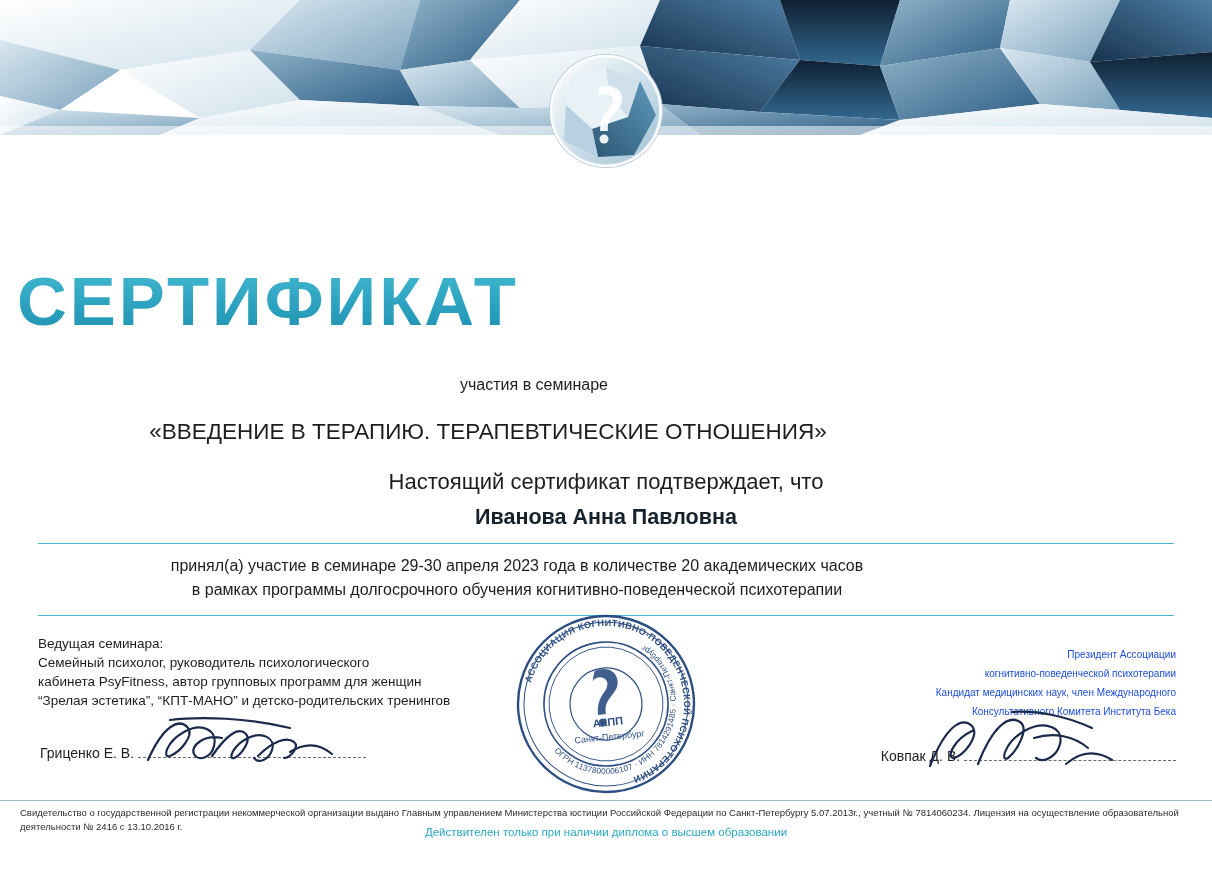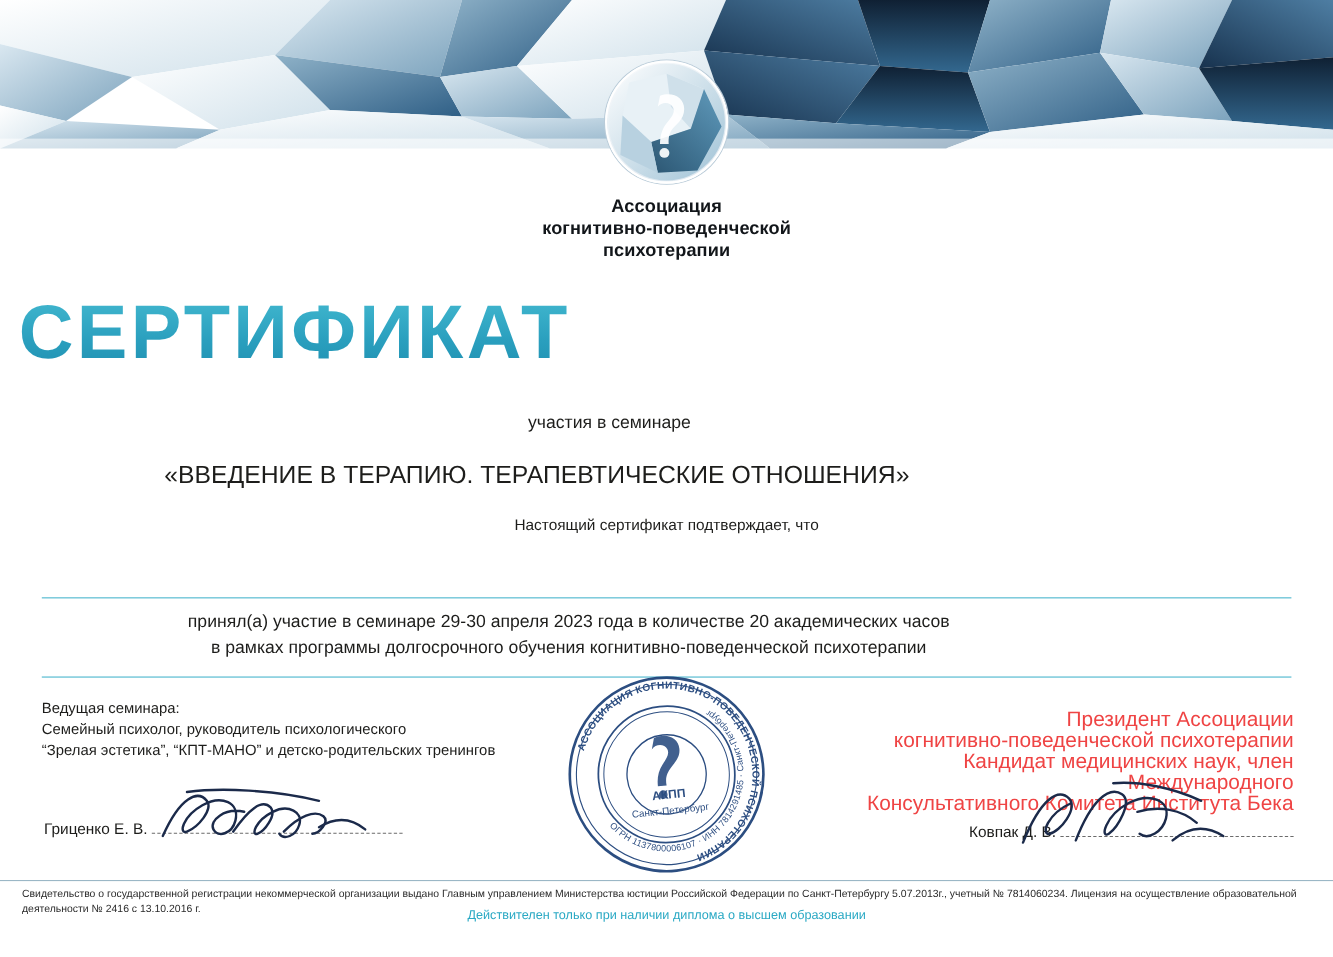--- a/index.html
+++ b/index.html
@@ -77,36 +77,35 @@
     -webkit-text-fill-color: transparent;
   }
 
   .subtitle {
     position: absolute;
     top: 376px;
     left: 0; width: 1068px;
     text-align: center;
     font-size: 16px;
     color: #1d1d1b;
-    margin-left: 20px;
   }
   .seminar-name {
     position: absolute;
     top: 419px;
     left: 0; width: 976px;
     text-align: center;
     font-size: 22.5px;
     color: #1d1d1b;
   }
   .confirm {
     position: absolute;
     top: 469px;
     left: 0; width: 1212px;
     text-align: center;
-    font-size: 14px;
+    font-size: 22px;
     color: #1d1d1b;
   }
   .person {
     position: absolute;
     top: 505px;
     left: 0; width: 1212px;
     text-align: center;
     font-size: 21.5px;
     font-weight: bold;
     color: #16222b;
@@ -141,23 +140,23 @@
     font-size: 13.5px;
     line-height: 19px;
     color: #1d1d1b;
   }
   .sig-right {
     position: absolute;
     top: 645px;
     right: 36px;
     width: 420px;
     text-align: right;
-    font-size: 19px;
+    font-size: 10px;
     line-height: 19px;
-    color: #ef4444;
+    color: #1d4ed8;
   }
   .sig-line-row {
     position: absolute;
     font-size: 14px;
     color: #1d1d1b;
     white-space: nowrap;
   }
   .sig-line-row.left { top: 745px; left: 40px; }
   .sig-line-row.right { top: 748px; right: 36px; }
   .dashline {
@@ -294,43 +293,40 @@
       <circle cx="54" cy="54" r="53" fill="url(#lg)"></circle>
       <polygon points="20,18 54,10 88,24 76,60 40,72 14,48" fill="#e8f1f6"></polygon>
       <polygon points="54,10 88,24 76,60 58,40" fill="#cfe0ea"></polygon>
       <polygon points="40,72 76,60 88,24 104,58 82,98 46,100" fill="url(#lg2)" opacity="0.85"></polygon>
       <polygon points="14,48 40,72 46,100 12,84" fill="#b8d1e0"></polygon>
       <path d="M48,30 C60,26 70,32 70,42 C70,52 62,56 58,62 C55,67 56,74 56,74 L48,74 C48,66 50,60 54,55 C58,50 62,46 60,41 C58,36 50,35 46,40 Z" fill="#ffffff" opacity="0.92"></path>
       <circle cx="52" cy="82" r="4.5" fill="#ffffff" opacity="0.92"></circle>
     </svg>
   </div>
 
-  <div class="assoc">
-    <div>Ассоциация</div>
-    <div>когнитивно-поведенческой</div>
-    <div>психотерапии</div>
-  </div>
 
   <div class="cert-title">СЕРТИФИКАТ</div>
 
   <div class="subtitle">участия в семинаре</div>
   <div class="seminar-name">«ВВЕДЕНИЕ В ТЕРАПИЮ. ТЕРАПЕВТИЧЕСКИЕ ОТНОШЕНИЯ»</div>
   <div class="confirm">Настоящий сертификат подтверждает, что</div>
+  <div class="person">Иванова Анна Павловна</div>
 
   <div class="rule top"></div>
   <div class="rule bottom"></div>
 
   <div class="details">
     <div>принял(а) участие в семинаре 29-30 апреля 2023 года в количестве 20 академических часов</div>
     <div>в рамках программы долгосрочного обучения когнитивно-поведенческой психотерапии</div>
   </div>
 
   <div class="sig-left">
     <div>Ведущая семинара:</div>
     <div>Семейный психолог, руководитель психологического</div>
+    <div>кабинета PsyFitness, автор групповых программ для женщин</div>
     <div>“Зрелая эстетика”, “КПТ-МАНО” и детско-родительских тренингов</div>
   </div>
 
   <div class="sig-line-row left">
     <span>Гриценко Е. В.</span>
     <span class="dashline" style="width:228px"></span>
   </div>
 
   <svg class="sig-scribble left" viewBox="0 0 200 62" xmlns="http://www.w3.org/2000/svg">
     <g fill="none" stroke="#1b2a4a" stroke-width="2.2" stroke-linecap="round">

